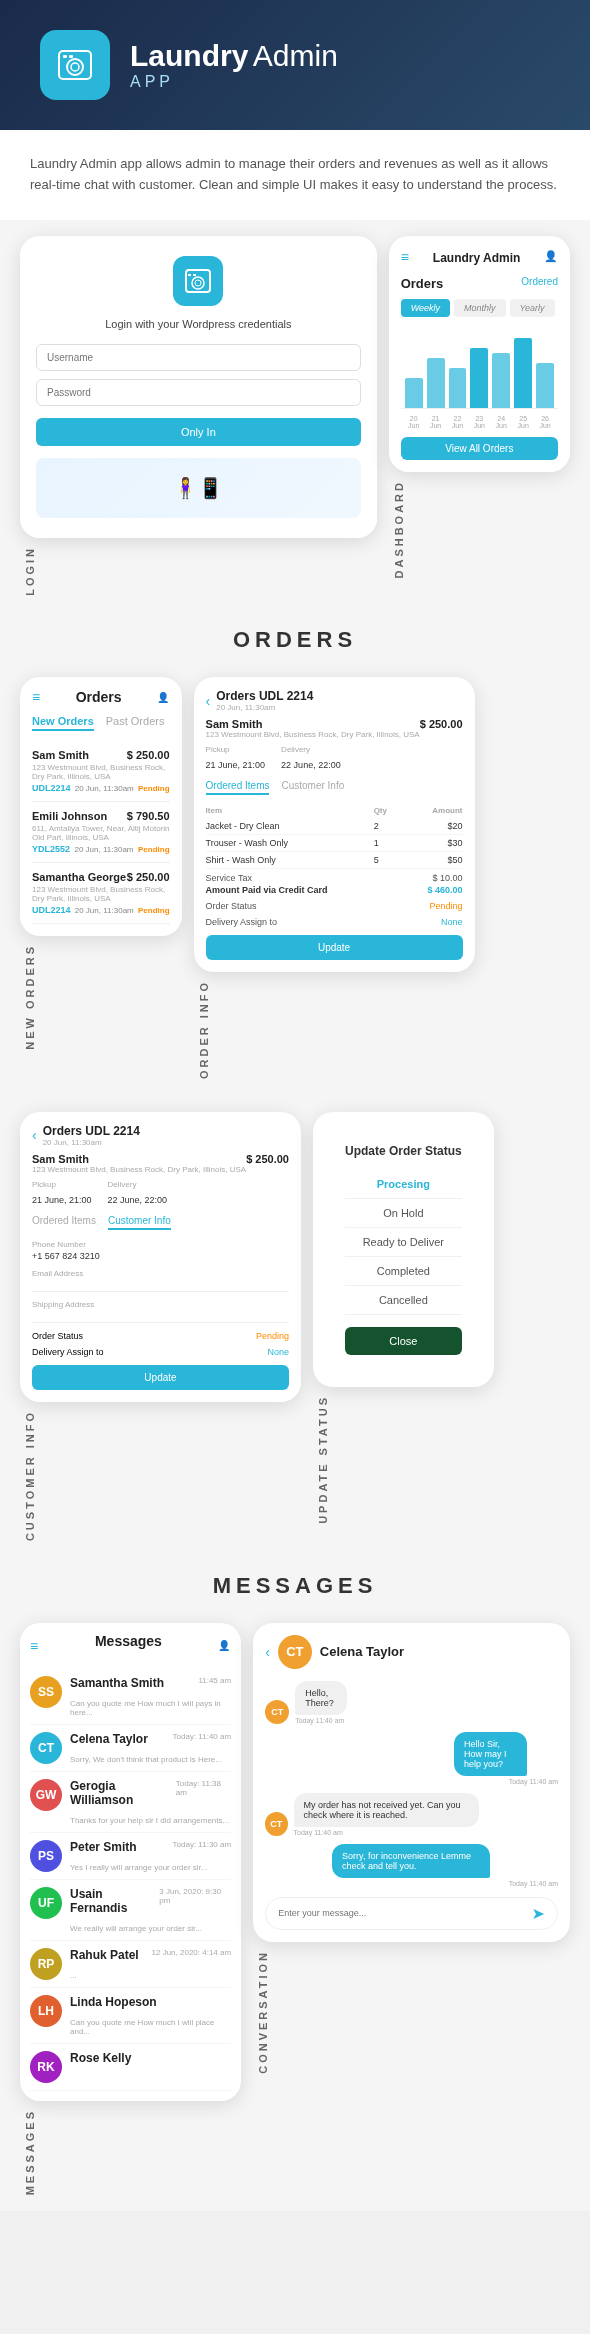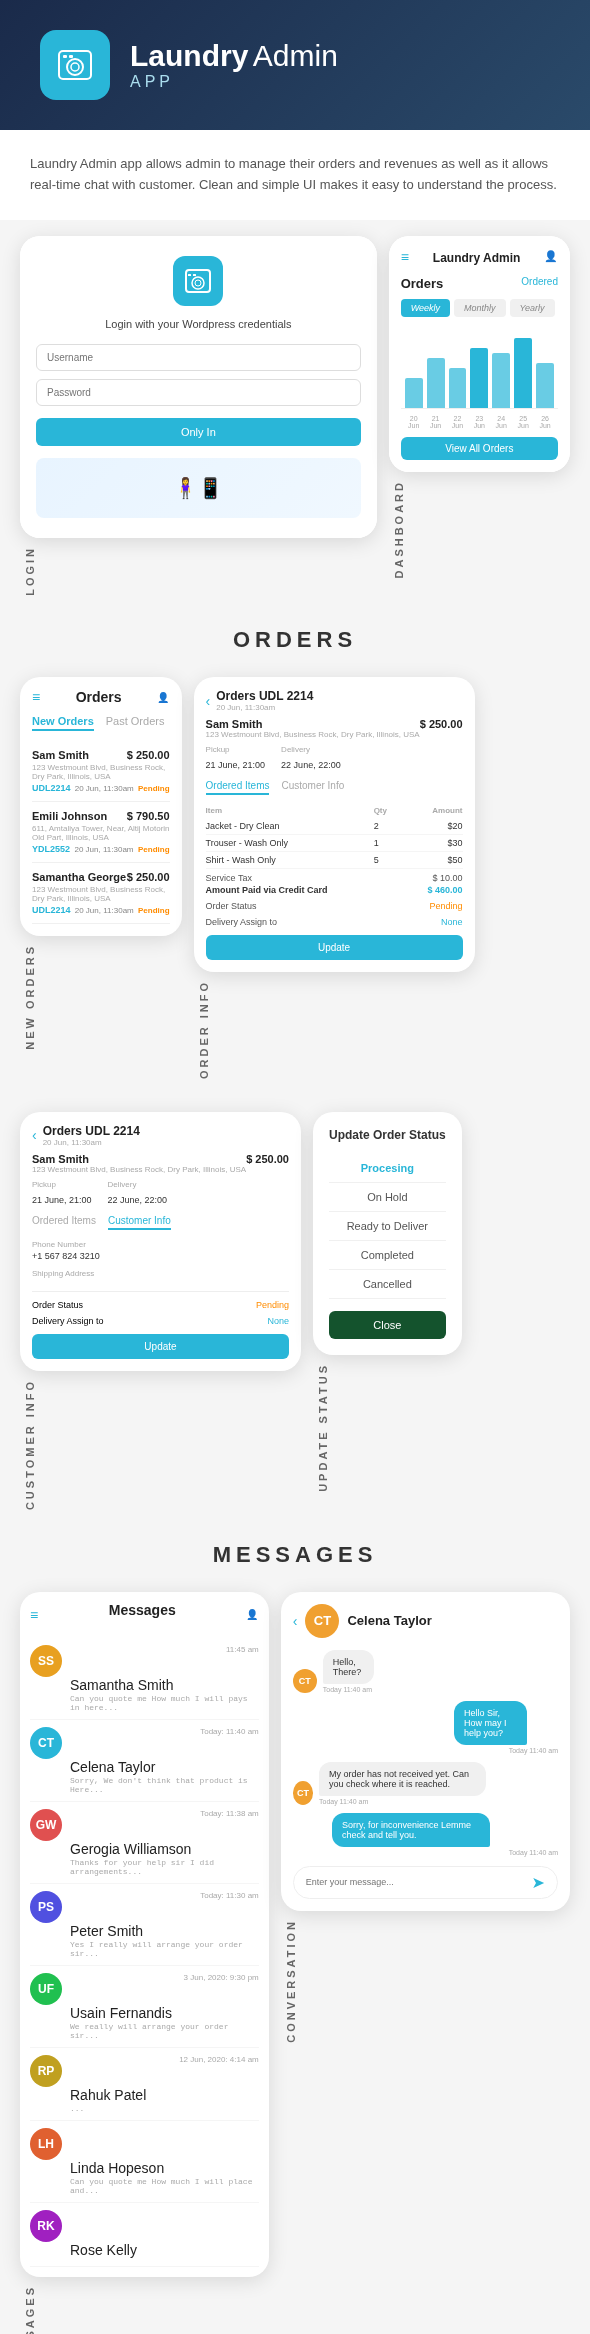--- a/index.html
+++ b/index.html
@@ -222,21 +222,21 @@
     .ci-tabs { display: flex; gap: 12px; margin-bottom: 10px; }
     .ci-tab { font-size: 10px; cursor: pointer; }
     .ci-tab.active { color: #29b6d8; border-bottom: 2px solid #29b6d8; padding-bottom: 2px; }
     .ci-tab.inactive { color: #aaa; }
     .ci-field { margin-bottom: 8px; }
     .ci-label { font-size: 8px; color: #aaa; margin-bottom: 2px; }
     .ci-value { font-size: 9px; color: #333; }
     .ci-status-row { display: flex; justify-content: space-between; font-size: 9px; margin-top: 6px; }
 
     
-    .update-status-screen { padding: 16px; }
+    .update-status-screen { padding: 32px; }
     .us-title { font-size: 12px; font-weight: 600; color: #333; text-align: center; margin-bottom: 12px; }
     .us-option {
       text-align: center;
       padding: 8px;
       font-size: 11px;
       border-bottom: 1px solid #f0f0f0;
       cursor: pointer;
     }
     .us-option.active { color: #29b6d8; font-weight: 600; }
     .us-option.normal { color: #555; }
@@ -266,23 +266,23 @@
       width: 32px; height: 32px;
       border-radius: 50%;
       flex-shrink: 0;
       display: flex; align-items: center; justify-content: center;
       font-size: 12px;
       font-weight: 600;
       color: white;
     }
     .msg-content { flex: 1; }
     .msg-name-row { display: flex; justify-content: space-between; }
-    .msg-name { font-size: 14px; font-weight: 400; color: #222; margin-top: 32px; }
+    .msg-name { font-size: 12px; font-weight: 700; color: #222; }
     .msg-time { font-size: 8px; color: #aaa; }
-    .msg-preview { font-size: 8px; color: #aaa; margin-top: 1px; font-family: Liberation Mono, monospace; }
+    .msg-preview { font-size: 8px; color: #aaa; margin-top: 9px; }
 
     
     .conversation-screen { padding: 12px; }
     .conv-header { display: flex; align-items: center; gap: 8px; margin-bottom: 12px; }
     .conv-avatar {
       width: 34px; height: 34px;
       border-radius: 50%;
       background: #f0a030;
       display: flex; align-items: center; justify-content: center;
       font-size: 13px; font-weight: 600; color: white;
@@ -610,20 +610,24 @@
         </div>
         <div class="ci-tabs">
           <div class="ci-tab inactive">Ordered Items</div>
           <div class="ci-tab active">Customer Info</div>
         </div>
         <div class="ci-field">
           <div class="ci-label">Phone Number</div>
           <div class="ci-value">+1 567 824 3210</div>
         </div>
         <div class="ci-field">
+          <div class="ci-label">Email Address</div>
+          <div class="ci-value" style="height:12px;border-bottom:1px solid #eee;"></div>
+        </div>
+        <div class="ci-field">
           <div class="ci-label">Shipping Address</div>
           <div class="ci-value" style="height:12px;border-bottom:1px solid #eee;"></div>
         </div>
         <div class="ci-status-row">
           <span>Order Status</span>
           <span class="status-val pending">Pending</span>
         </div>
         <div class="ci-status-row">
           <span>Delivery Assign to</span>
           <span class="status-val none">None</span>

